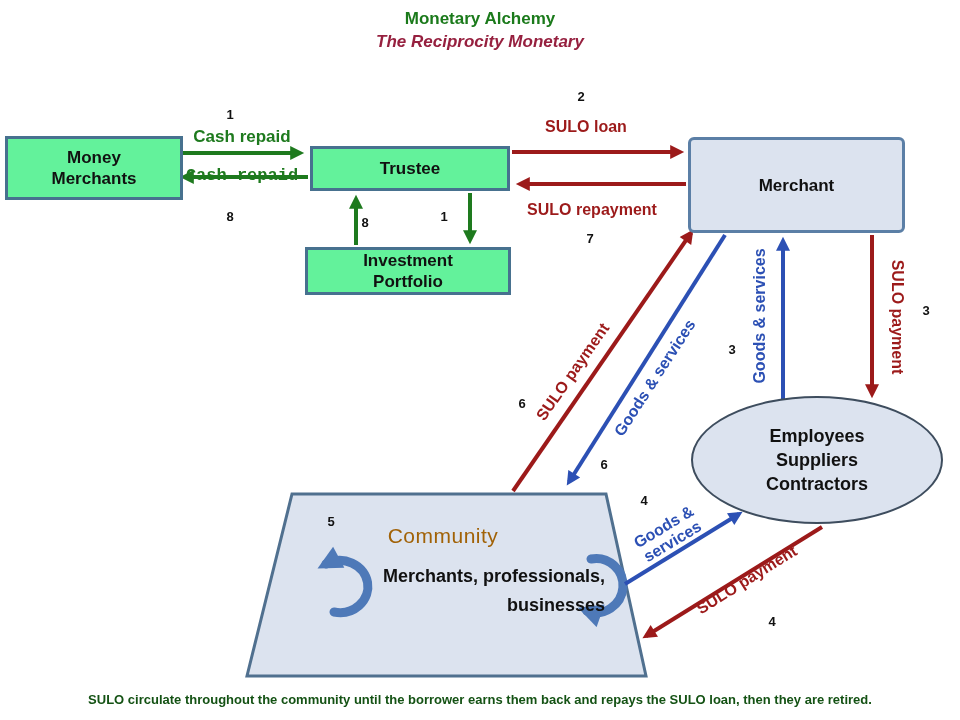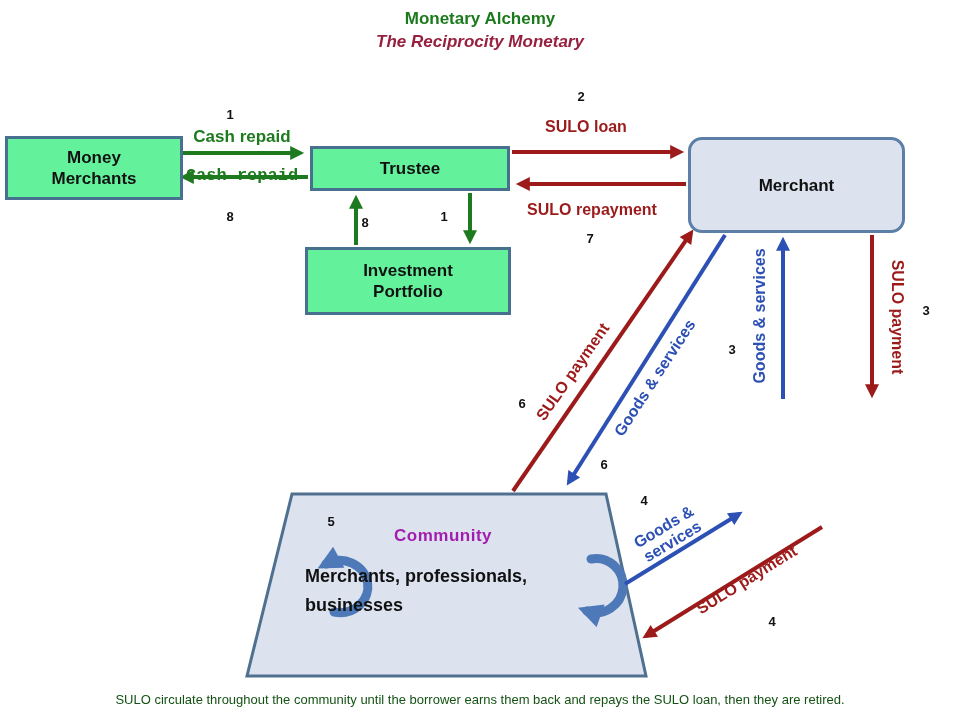--- a/index.html
+++ b/index.html
@@ -13,43 +13,43 @@
   .hdr-sub    { font-size:17px; font-weight:bold; color:#111111; line-height:23px; }
   .hdr-tag    { font-size:17px; font-weight:bold; font-style:italic; color:#96203F; line-height:23px; }
 
   
   .gbox { position:absolute; background:#63F29B; border:3px solid #47718F;
           display:flex; flex-direction:column; align-items:center; justify-content:center;
           font-weight:bold; font-size:17px; color:#111111; text-align:center; line-height:21px; }
 
   
   .merchant { position:absolute; left:688px; top:137px; width:217px; height:96px;
-              background:#DCE3EF; border:3px solid #5B7FA6; border-radius:14px;
+              background:#DCE3EF; border:3px solid #5B7FA6; border-radius:6px;
               display:flex; flex-direction:row; align-items:center; justify-content:center;
               font-weight:bold; font-size:17px; color:#111111; text-align:center; line-height:25px; }
   .ellipse  { position:absolute; left:691px; top:396px; width:252px; height:128px;
               background:#DCE3EF; border:2px solid #3E4D5E; border-radius:50%;
               display:flex; flex-direction:column; align-items:center; justify-content:center;
               font-weight:bold; font-size:18px; color:#111111; text-align:center; line-height:24px; }
 
   
   .flow-label { position:absolute; font-weight:bold; white-space:nowrap; }
   .green-lbl { color:#1E7A1E; font-size:17px; }
   .red-lbl   { color:#9C1A1A; font-size:16px; }
   .blue-lbl  { color:#2C50B4; font-size:16px; }
   .step      { position:absolute; font-weight:bold; font-size:13px; color:#111111; }
 
   
   .community-title { position:absolute; left:443px; top:536px; transform:translate(-50%,-50%);
-                     font-size:17px; font-weight:bold; color:#a21caf; letter-spacing:.5px; }
-  .community-body  { position:absolute; left:305px; top:562px; width:300px; text-align:left;
+                     font-size:21px; font-weight:normal; color:#a16207; letter-spacing:.5px; }
+  .community-body  { position:absolute; left:305px; top:562px; width:300px; text-align:right;
                      font-size:18px; font-weight:bold; color:#111111; line-height:29px; }
 
   .footer { position:absolute; top:692px; left:0; width:960px; text-align:center;
-            font-size:13px; font-weight:normal; color:#145214; }
+            font-size:13px; font-weight:bold; color:#145214; }
 
   svg.overlay { position:absolute; left:0; top:0; width:960px; height:720px; }
 </style>
 </head>
 <body>
 
 <div id="canvas">
 
   <div class="hdr">
     <div class="hdr-title">Monetary Alchemy</div>
@@ -95,29 +95,34 @@
 
   <div class="gbox" style="left:5px; top:136px; width:178px; height:64px;">
     <span>Money</span>
     <span>Merchants</span>
   </div>
 
   <div class="gbox" style="left:310px; top:146px; width:200px; height:45px;">
     <span>Trustee</span>
   </div>
 
-  <div class="gbox" style="left:305px; top:247px; width:206px; height:68px;">
+  <div class="gbox" style="left:305px; top:247px; width:206px; height:48px;">
     <span>Investment</span>
     <span>Portfolio</span>
   </div>
 
   <div class="merchant">
     <span>Merchant</span>
   </div>
 
+  <div class="ellipse">
+    <span>Employees</span>
+    <span>Suppliers</span>
+    <span>Contractors</span>
+  </div>
 
   <div class="community-title">Community</div>
   <div class="community-body">
     <span style="display:block">Merchants, professionals,</span>
     <span style="display:block">businesses</span>
   </div>
   <div class="step center-xy" style="left:331px; top:521px;">5</div>
 
   <div class="flow-label green-lbl center-xy" style="left:242px; top:137px;">Cash repaid</div>
   <div class="step center-xy" style="left:230px; top:114px;">1</div>

